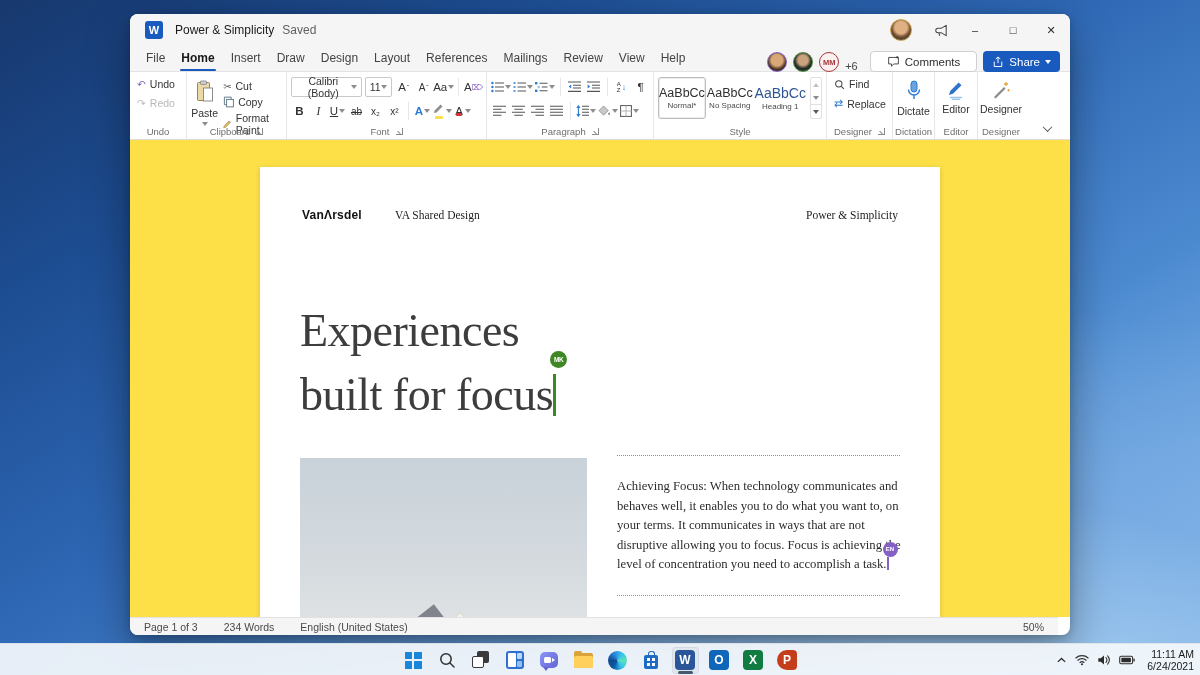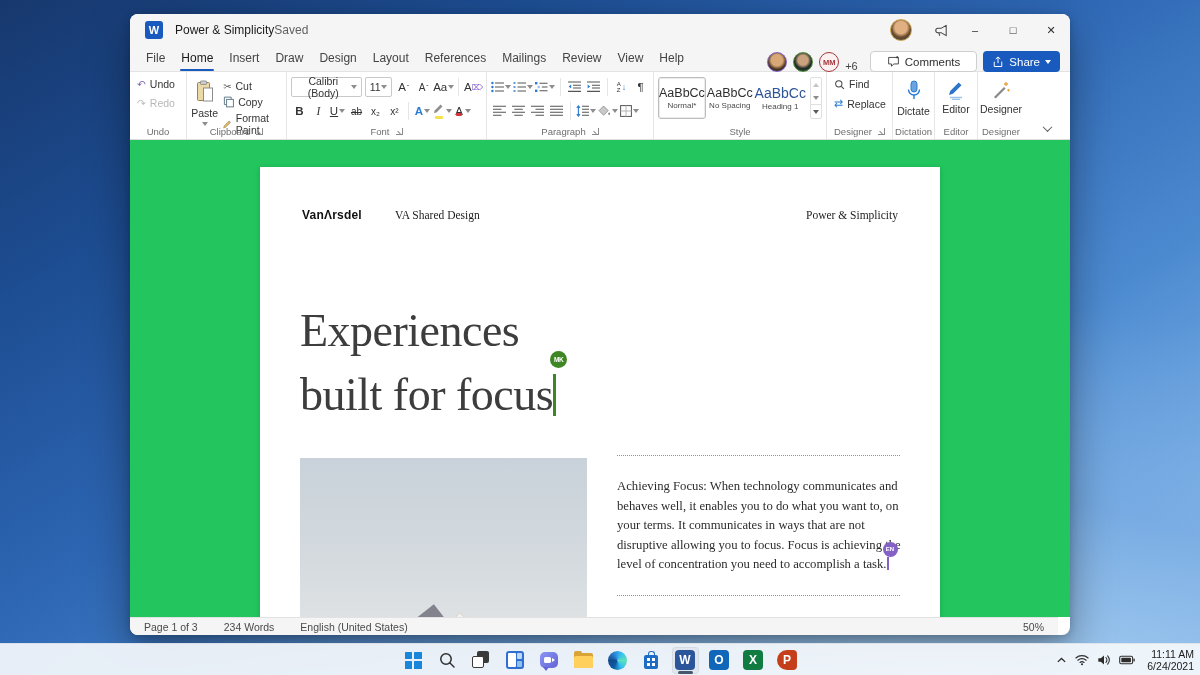--- a/index.html
+++ b/index.html
@@ -14,36 +14,36 @@
   
   .win { position:absolute; left:130px; top:14px; width:940px; height:621px;
          background:#fff; border-radius:8px; box-shadow:0 18px 45px rgba(0,0,0,.38), 0 2px 8px rgba(0,0,0,.2);
          overflow:hidden; }
 
   
   .titlebar { position:relative; height:32px; background:#f5f5f5; display:flex; align-items:center; }
   .app-ico { width:18px; height:18px; border-radius:3px; background:#185abd; color:#fff; font-size:11px; font-weight:bold;
              display:flex; align-items:center; justify-content:center; margin-left:15px; }
   .doc-title { font-size:12px; color:#1b1b1b; margin-left:12px; }
-  .save-status { font-size:12px; color:#616161; }
+  .save-status { font-size:12px; color:#616161; margin-left:8px; }
   .searchbox { position:absolute; left:310px; top:5px; width:320px; height:22px; background:#fdfdfd;
                border:1px solid #d6d6d6; border-radius:4px; display:flex; align-items:center; padding-left:10px;
                color:#5f6368; font-size:11.5px; gap:6px; }
   .tb-right { position:absolute; right:0; top:0; height:32px; display:flex; align-items:center; }
   .tb-avatar { width:22px; height:22px; border-radius:50%; border:1.5px solid #c8a24a;
                background:radial-gradient(circle at 50% 38%, #e0b083 0 38%, #6b4a2c 60%, #314257 100%); margin-right:14px; }
   .mega { width:30px; height:100%; display:flex; align-items:center; justify-content:center; color:#444; }
   .wc { width:38px; height:100%; display:flex; align-items:center; justify-content:center; font-size:11px; color:#2f2f2f; }
   .wc.close { border-top-right-radius:8px; }
 
   
   .tabsrow { position:relative; height:26px; background:#f5f5f5; display:flex; align-items:center; padding-left:8px;
              border-bottom:1px solid #e3e3e3; }
   .tab { font-size:12px; color:#444; padding:4px 8px 5px; position:relative; }
-  .tab.active { color:#18191b; font-weight:normal; }
+  .tab.active { color:#18191b; font-weight:bold; }
   .tab.active::after { content:""; position:absolute; left:7px; right:7px; bottom:-1px; height:2.5px;
                        background:#185abd; border-radius:2px; }
   .tabs-right { position:absolute; right:10px; top:0; height:26px; display:flex; align-items:flex-end; gap:6px; }
   .mini-av { width:20px; height:20px; border-radius:50%; font-size:7.5px; font-weight:bold;
              display:flex; align-items:center; justify-content:center; }
   .av1 { border:1.5px solid #8661c5; background:radial-gradient(circle at 50% 40%, #d9a877 0 40%, #4a3320 65%, #27364a 100%); }
   .av2 { border:1.5px solid #4f8a3d; background:radial-gradient(circle at 50% 40%, #caa27e 0 35%, #1e2a24 60%, #3c5a48 100%); }
   .av3 { border:1.5px solid #a4373a; background:#fdf0f1; color:#a4373a; }
   .overflow-n { font-size:11px; color:#444; margin-right:6px; }
   .btn-comments { height:21px; border:1px solid #cfcfcf; border-radius:4px; background:#fff; display:flex;
@@ -88,21 +88,21 @@
 
   .bigbtn { display:flex; flex-direction:column; align-items:center; justify-content:flex-start; gap:3px;
             font-size:10.5px; color:#333; padding-top:3px; width:100%; }
 
   .ribbon-collapse { position:absolute; right:14px; bottom:4px; width:18px; height:14px; display:flex;
                      align-items:center; justify-content:center; }
   .chevdown { width:7px; height:7px; border-right:1.4px solid #5c5c5c; border-bottom:1.4px solid #5c5c5c;
               transform:rotate(45deg) translate(-1px,-1px); }
 
   
-  .docarea { position:absolute; top:126px; left:0; right:0; bottom:18px; background:#22c55e; overflow:hidden; }
+  .docarea { position:absolute; top:126px; left:0; right:0; bottom:18px; background:#fde047; overflow:hidden; }
   .page { position:absolute; left:130px; top:27px; width:680px; height:540px; background:#fff;
           box-shadow:0 1px 5px rgba(0,0,0,.16); }
   .pg-header { position:absolute; top:41px; left:42px; right:42px; height:16px; }
   .pg-logo { position:absolute; left:0; top:0; font-size:12px; font-weight:bold; color:#111; letter-spacing:.2px; }
   .pg-hc { position:absolute; left:93px; top:1px; font-family:"Liberation Serif", serif; font-size:11.5px; color:#1d1d1d; }
   .pg-hr { position:absolute; right:0; top:1px; font-family:"Liberation Serif", serif; font-size:11.5px; color:#1d1d1d; }
   .pg-heading { position:absolute; left:40px; top:132px; font-family:"Liberation Serif", serif;
                 font-size:46px; color:#3d3d3d; line-height:64px; letter-spacing:-0.5px; }
   .caret-wrap { position:relative; display:inline-block; }
   .caret-bar { display:inline-block; width:2.5px; height:42px; vertical-align:-6px; }

